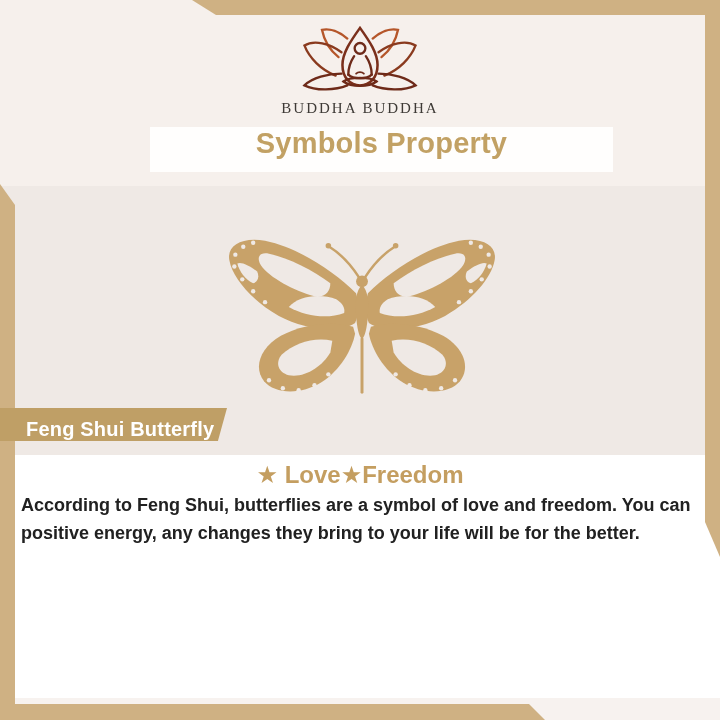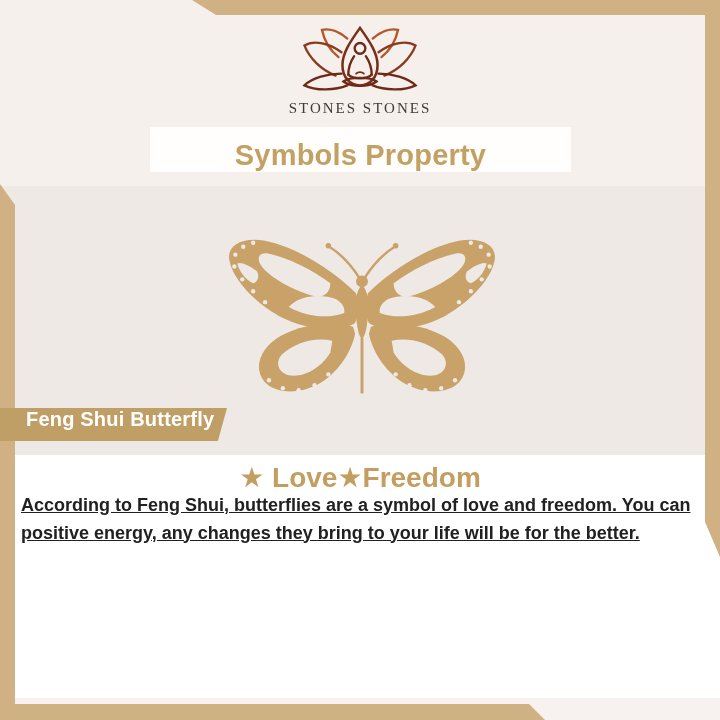--- a/index.html
+++ b/index.html
@@ -15,46 +15,46 @@
   .frame-svg{position:absolute;left:0;top:0;width:720px;height:720px;pointer-events:none;}
   
   .logo-svg{position:absolute;left:295px;top:23px;width:130px;height:78px;}
   .brand-name{
     position:absolute;left:0;top:100px;width:720px;text-align:center;
     font-family:"Liberation Serif",serif;font-size:15px;letter-spacing:2px;
     color:#3e3a36;font-weight:400;
   }
   
   .title-banner{
-    position:absolute;left:150px;top:127px;width:421px;height:45px;
-    background:#fffefd;display:flex;align-items:flex-end;justify-content:center;
+    position:absolute;left:150px;top:127px;width:463px;height:45px;
+    background:#fffefd;display:flex;align-items:flex-start;justify-content:center;
   }
   .title-banner .title-text{
     font-size:29px;font-weight:700;color:#c2a164;letter-spacing:0.2px;
   }
   
   .butterfly-svg{position:absolute;left:213px;top:220px;width:298px;height:188px;}
   
   .ribbon{
     position:absolute;left:0;top:408px;width:227px;height:33px;background:#bf9f66;
     clip-path:polygon(0 0,100% 0,96% 100%,0 100%);
-    display:flex;align-items:flex-start;
+    display:flex;align-items:flex-end;
   }
   .ribbon .ribbon-text{
     padding-left:26px;color:#ffffff;font-weight:700;font-size:20px;letter-spacing:0.2px;
   }
   
   .benefits-heading{
     position:absolute;left:0;top:461px;width:720px;text-align:center;
-    font-size:28px;font-weight:700;color:#c49e60;
+    font-size:24px;font-weight:700;color:#c49e60;
     font-family:"Liberation Sans","DejaVu Sans",sans-serif;
   }
   .body-paragraph{
     position:absolute;left:21px;top:492px;width:690px;
-    font-size:18px;font-weight:700;color:#212121;line-height:27.5px;text-decoration:underline;
+    font-size:18px;font-weight:700;color:#212121;line-height:27.5px;
   }
 </style>
 </head>
 <body>
 
 <div class="canvas">
 
   <div class="cream-header"></div>
   <div class="cream-panel"></div>
   <div class="pale-bottom-band"></div>
@@ -79,21 +79,21 @@
       <path d="M65,5 C55,19 47,31 47,43 C47,56 55,64 65,64 C75,64 83,56 83,43 C83,31 75,19 65,5 Z" stroke="#7b2f1b" stroke-width="2.6"></path>
 
       <circle cx="65" cy="26" r="5.5" stroke="#6e2a19" stroke-width="2.4"></circle>
       <path d="M59,34 C55,40 53,47 53,53" stroke="#6e2a19" stroke-width="2.4"></path>
       <path d="M71,34 C75,40 77,47 77,53" stroke="#6e2a19" stroke-width="2.4"></path>
       <path d="M53,53 C58,58 72,58 77,53" stroke="#6e2a19" stroke-width="2.4"></path>
       <path d="M48,60 C54,55 76,55 82,60 C74,66 56,66 48,60 Z" stroke="#6e2a19" stroke-width="2.4"></path>
       <path d="M61,52 C63,50 67,50 69,52" stroke="#6e2a19" stroke-width="1.8"></path>
     </g>
   </svg>
-  <div class="brand-name">STONES STONES</div>
+  <div class="brand-name">BUDDHA BUDDHA</div>
 
   <div class="title-banner">
     <span class="title-text">Symbols Property</span>
   </div>
 
   <svg class="butterfly-svg" viewBox="0 0 300 190">
     <g>
 
       <g>
         <path d="M144,74 C122,52 86,28 52,21 C28,17 13,26 16,41 C19,58 38,81 66,97 C94,112 128,114 143,104 C147,96 147,84 144,74 Z" fill="#c8a269"></path>

